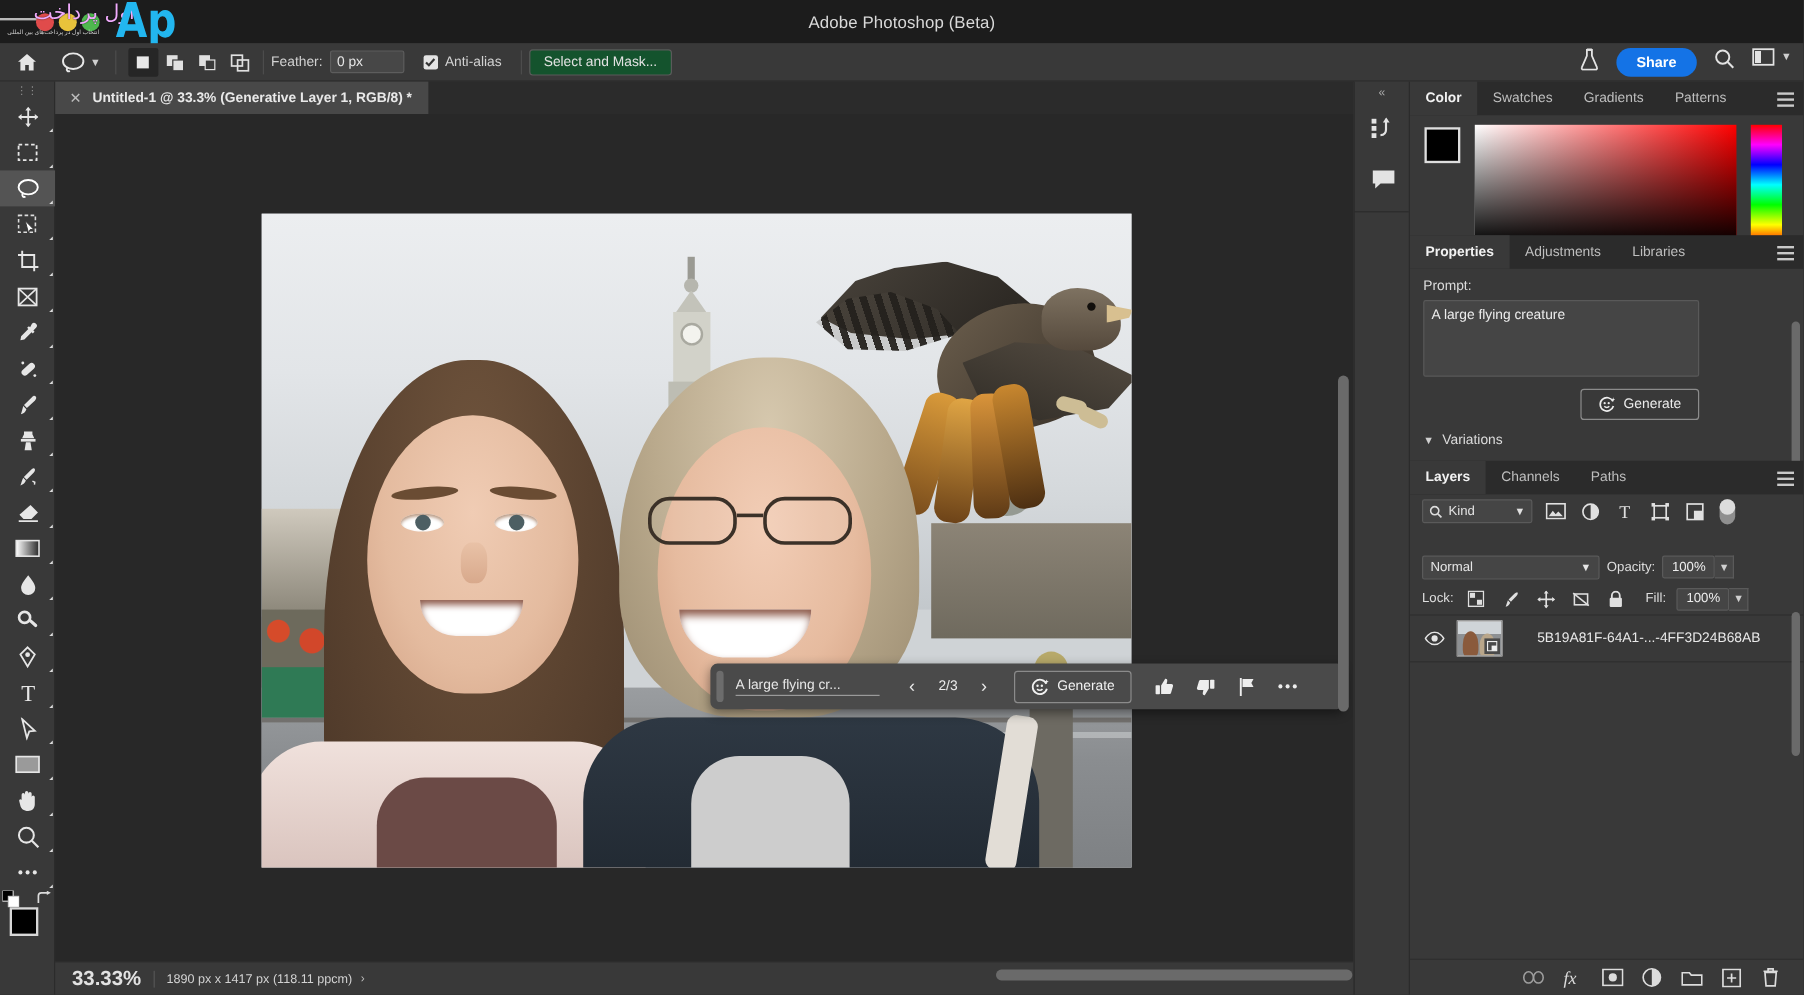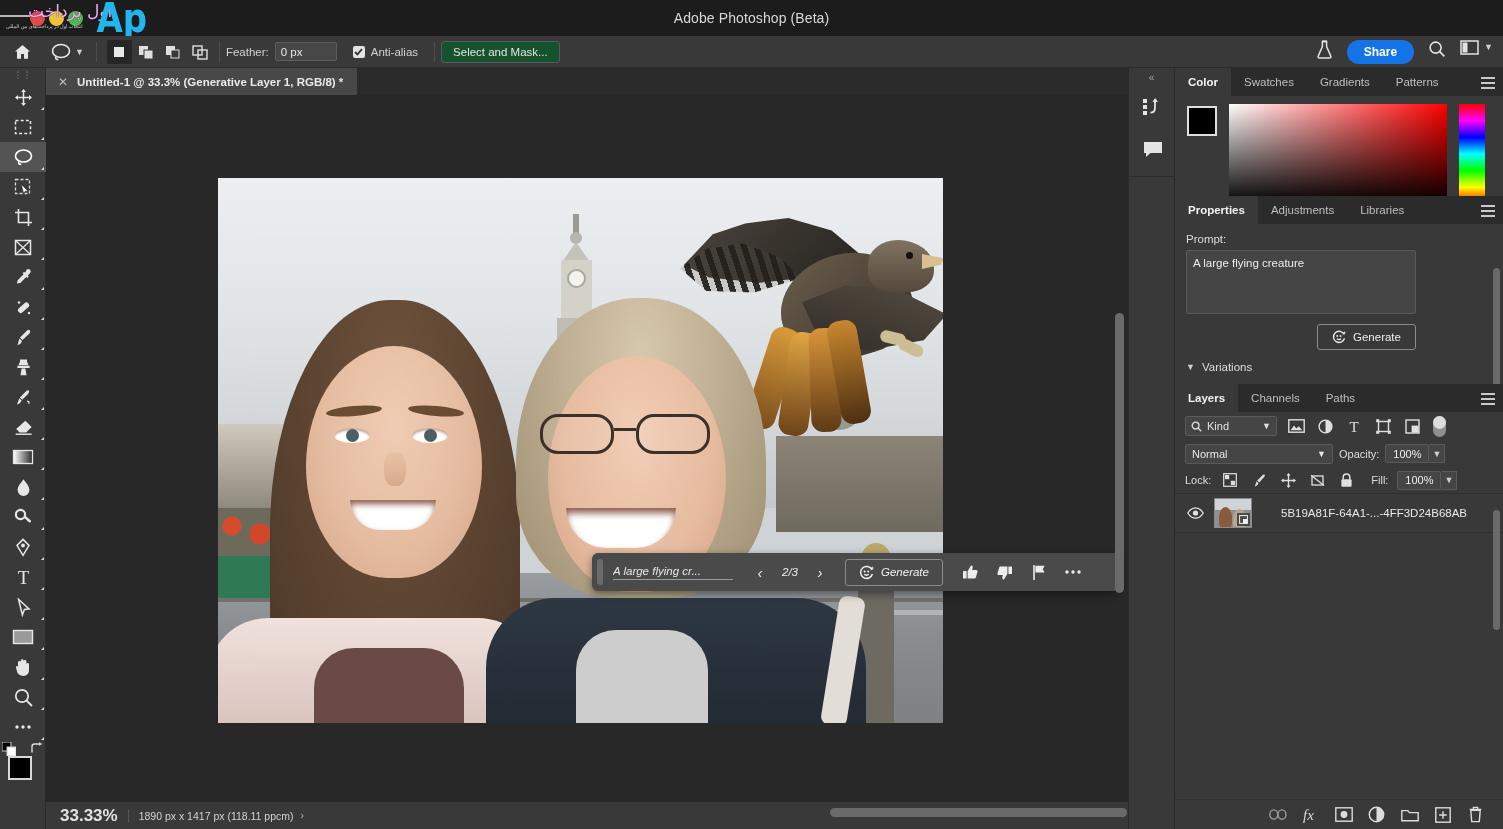--- a/index.html
+++ b/index.html
@@ -101,21 +101,20 @@
   .doctab{
     height:27px;background:#484848;display:flex;align-items:center;gap:9px;
     padding:0 14px 0 12px;font-size:11.5px;color:#e9e9e9;font-weight:700;
   }
   .doctab .x{font-size:12px;color:#bdbdbd;font-weight:400;}
 
   
   .canvas-area{
     position:absolute;left:46px;top:95px;width:1082px;height:706px;background:#282828;
     overflow:hidden;
-    font-style:italic;
   }
   .photo{
     position:absolute;left:172px;top:83px;width:725px;height:545px;
     background:#cfd3d6;overflow:hidden;
   }
   
   .sky{position:absolute;left:0;top:0;width:725px;height:330px;
        background:linear-gradient(#eceef0 0%,#e2e5e8 40%,#d4d8db 72%,#c3c8cc 100%);}
   
   .town{position:absolute;left:0;top:230px;width:300px;height:150px;
@@ -310,21 +309,21 @@
   .layerspanel{position:relative;}
   .filter-row{height:28px;display:flex;align-items:center;gap:9px;padding:0 10px;}
   .kind-sel{
     width:92px;height:20px;background:#454545;border:1px solid #5a5a5a;border-radius:2px;
     display:flex;align-items:center;gap:5px;padding:0 5px;font-size:11px;color:#e0e0e0;
   }
   .kind-sel .cv{margin-left:auto;font-size:9px;}
   .filt-ic{width:20px;height:20px;display:flex;align-items:center;justify-content:center;}
   .toggle-pill{width:13px;height:21px;background:#8f8f8f;border-radius:7px;position:relative;margin-left:2px;}
   .toggle-pill::after{content:"";position:absolute;left:0;top:0;width:13px;height:13px;border-radius:50%;background:#dcdcdc;}
-  .blend-row{height:27px;display:flex;align-items:center;gap:6px;padding:0 10px;}
+  .blend-row{height:27px;display:flex;align-items:center;gap:6px;padding:0 10px;margin-top:19px;}
   .blend-sel{
     width:148px;height:20px;background:#454545;border:1px solid #5a5a5a;border-radius:2px;
     display:flex;align-items:center;padding:0 6px;font-size:11px;color:#e6e6e6;
   }
   .blend-sel .cv{margin-left:auto;font-size:9px;}
   .mini-lbl{font-size:11px;color:#dedede;text-align:center;}
   .mini-field{
     width:44px;height:19px;background:#454545;border:1px solid #5a5a5a;border-radius:2px;
     font-size:11px;color:#ededed;display:flex;align-items:center;justify-content:center;
   }

